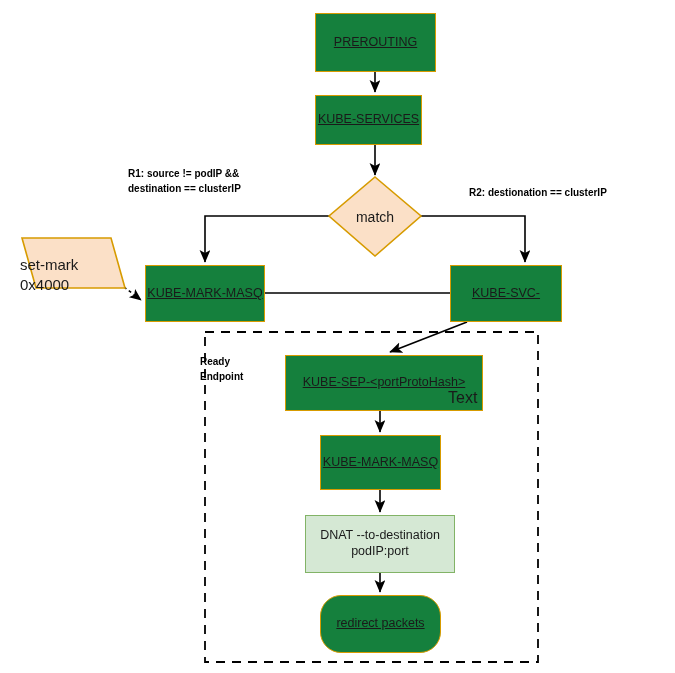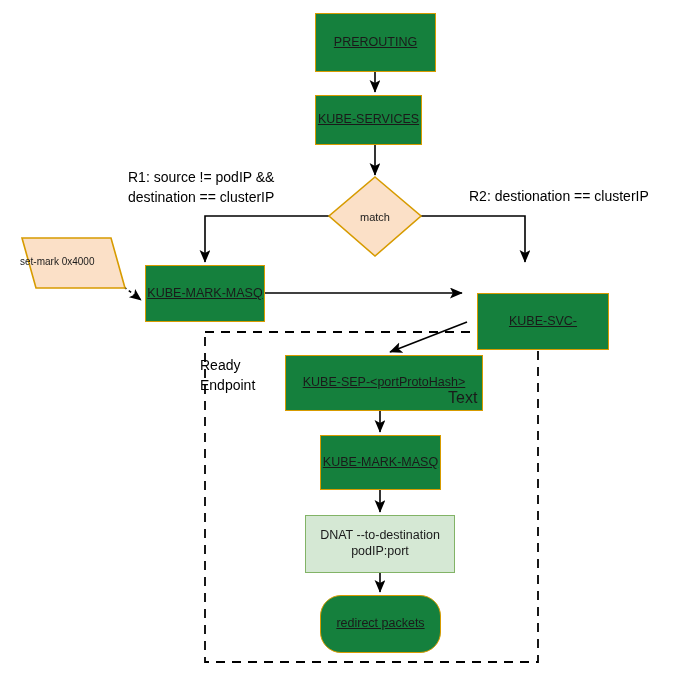--- a/index.html
+++ b/index.html
@@ -39,49 +39,49 @@
     border: 1.6px solid #d79b00;
     text-decoration: underline;
   }
   .box-green {
     background: #d5e8d4;
     border: 1.6px solid #82b366;
   }
   .label {
     position: absolute;
     color: #000000;
-    font-size: 14px;
-    font-weight: normal;
+    font-size: 10px;
+    font-weight: bold;
     line-height: 1.45;
     white-space: pre-line;
   }
   .plain-label {
     position: absolute;
     color: #1a1a1a;
-    font-size: 10px;
+    font-size: 15px;
     line-height: 1.3;
   }
   .small-text {
     position: absolute;
     font-size: 16px;
     color: #1a1a1a;
   }
   .diamond-wrap {
     position: absolute;
   }
   .diamond-text {
     position: absolute;
     left: 0;
     top: 0;
     width: 100%;
     height: 100%;
     display: flex;
     align-items: center;
     justify-content: center;
-    font-size: 11px;
+    font-size: 14px;
     color: #1a1a1a;
   }
 </style>
 </head>
 <body>
 
 <div id="canvas">
 
   <svg class="layer" viewBox="0 0 675 673">
     <defs>
@@ -131,21 +131,21 @@
   <div class="diamond-wrap" style="left:329px; top:177px; width:92px; height:79px;">
     <div class="diamond-text">match</div>
   </div>
 
   <div class="plain-label" style="left:20px; top:255px; width:100px;">set-mark 0x4000</div>
 
   <div class="node box-orange" style="left:145px; top:265px; width:120px; height:57px;">
     <span>KUBE-MARK-MASQ</span>
   </div>
 
-  <div class="node box-orange" style="left:477px; top:265px; width:132px; height:57px;margin-top:28px;">
+  <div class="node box-orange" style="left:450px; top:265px; width:112px; height:57px;">
     <span>KUBE-SVC-</span>
   </div>
 
   <div class="node box-orange" style="left:285px; top:355px; width:198px; height:56px; position:absolute;">
     <span>KUBE-SEP-&lt;portProtoHash&gt;</span>
   </div>
   <div class="small-text" style="left:448px; top:389px;">Text</div>
 
   <div class="node box-orange" style="left:320px; top:435px; width:121px; height:55px;">
     <span>KUBE-MARK-MASQ</span>

